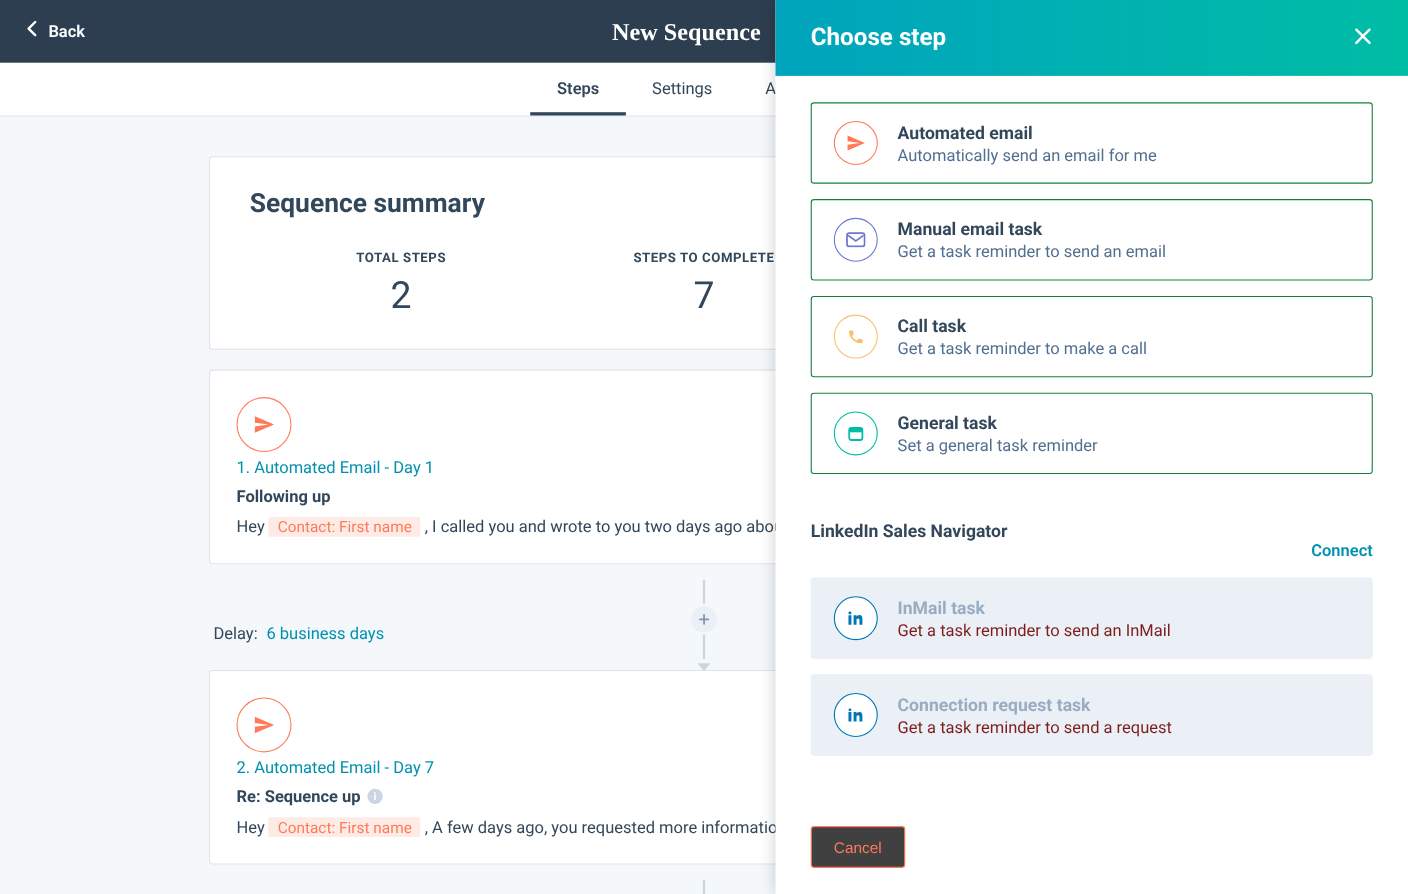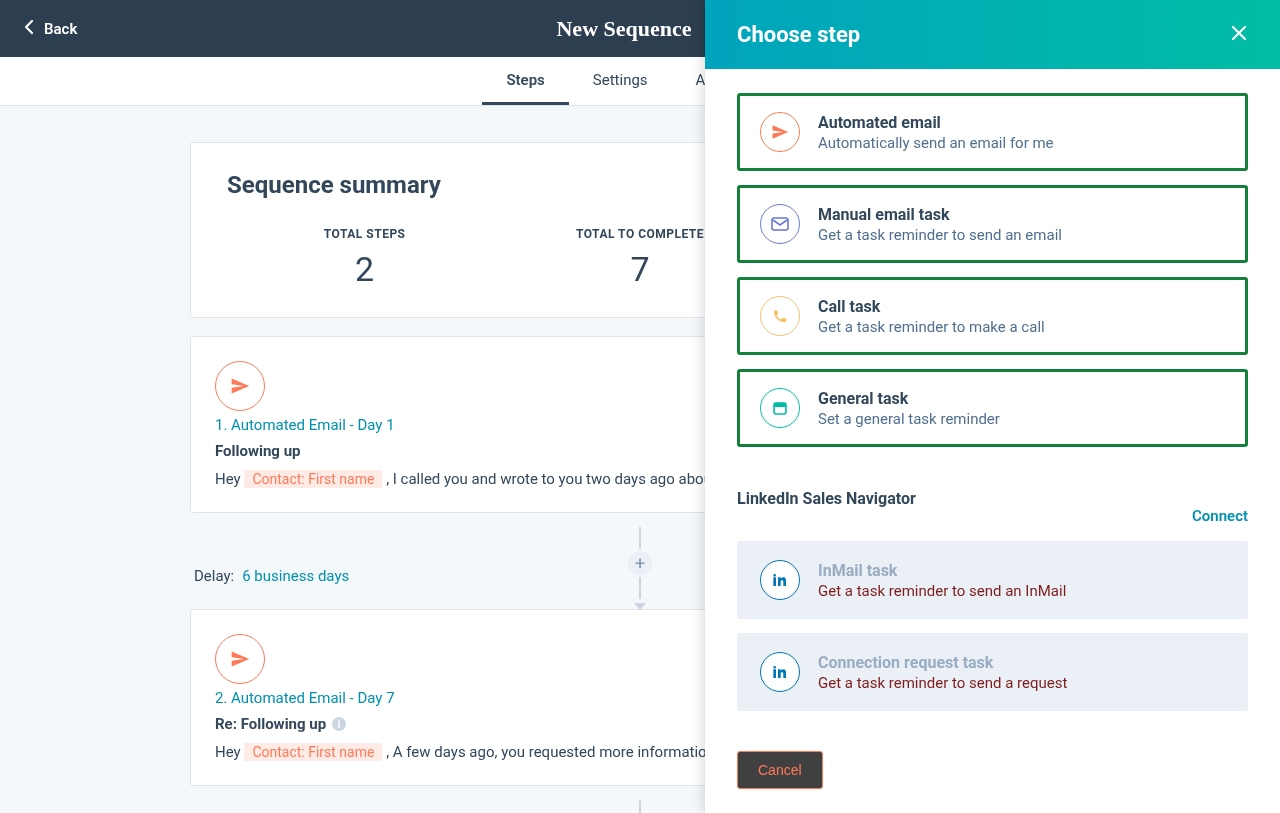--- a/index.html
+++ b/index.html
@@ -44,21 +44,21 @@
 .delay-value { color: #0091ae; font-size: 15px; font-weight: 400; cursor: pointer; margin-left: 4px; }
 
 .connector2 { width: 900px; display: flex; justify-content: center; padding-top: 14px; }
 
 
 .panel { position: absolute; top: 0; right: 0; width: 575px; height: 813px; background: #fff; box-shadow: -2px 0 12px rgba(0,0,0,0.15); display: flex; flex-direction: column; }
 .panel-header { background: linear-gradient(90deg, #00a4bd, #00bda5); height: 69px; display: flex; align-items: center; justify-content: space-between; padding: 0 32px; }
 .panel-title { color: #fff; font-size: 22px; font-weight: 700; }
 .close-btn { color: #fff; font-size: 20px; cursor: pointer; }
 .panel-body { padding: 24px 32px; flex: 1; overflow-y: auto; }
-.option { border: 3px solid #15803d; border-radius: 3px; padding: 16px 20px; display: flex; gap: 18px; margin-bottom: 14px; cursor: pointer; align-items: center; }
+.option { border: 1px solid #15803d; border-radius: 3px; padding: 16px 20px; display: flex; gap: 18px; margin-bottom: 14px; cursor: pointer; align-items: center; }
 .option-icon { width: 40px; height: 40px; border-radius: 50%; display: flex; align-items: center; justify-content: center; flex-shrink: 0; }
 .option-text { flex: 1; }
 .option-title { color: #33475b; font-size: 16px; font-weight: 700; margin-bottom: 2px; }
 .option-desc { color: #516f90; font-size: 15px; }
 .icn-orange { border: 1.5px solid #ff7a59; }
 .icn-purple { border: 1.5px solid #6a78d1; }
 .icn-yellow { border: 1.5px solid #f5c26b; }
 .icn-teal { border: 1.5px solid #00bda5; }
 .icn-blue { border: 1.5px solid #0077b5; }
 
@@ -104,21 +104,21 @@
 <div class="content">
 
   <div class="card">
     <div class="summary-title">Sequence summary</div>
     <div class="stats">
       <div class="stat">
         <div class="stat-label">TOTAL STEPS</div>
         <div class="stat-value">2</div>
       </div>
       <div class="stat">
-        <div class="stat-label">TOTAL TO COMPLETE</div>
+        <div class="stat-label">STEPS TO COMPLETE</div>
         <div class="stat-value">7</div>
       </div>
       <div class="stat">
         <div class="stat-label">AUTOMATION</div>
         <div class="stat-value">100%</div>
       </div>
     </div>
   </div>
 
   <div class="step-card">
@@ -156,21 +156,21 @@
 
   <div class="step-card">
     <div class="step-icon">
       <svg width="20" height="20" viewBox="0 0 24 24" fill="#ff7a59">
           <path d="M2 21l21-9L2 3v7l15 2-15 2v7z"></path>
         </svg>
     </div>
     <div class="step-body">
       <div class="step-heading">2. Automated Email - Day 7</div>
       <div class="step-subject">
-        <span>Re: Following up</span>
+        <span>Re: Sequence up</span>
         <span class="info-circle">i</span>
       </div>
       <div class="step-preview">
         <span>Hey </span>
         <span class="token">Contact: First name</span>
         <span>, A few days ago, you requested more information about</span>
       </div>
     </div>
   </div>
 

